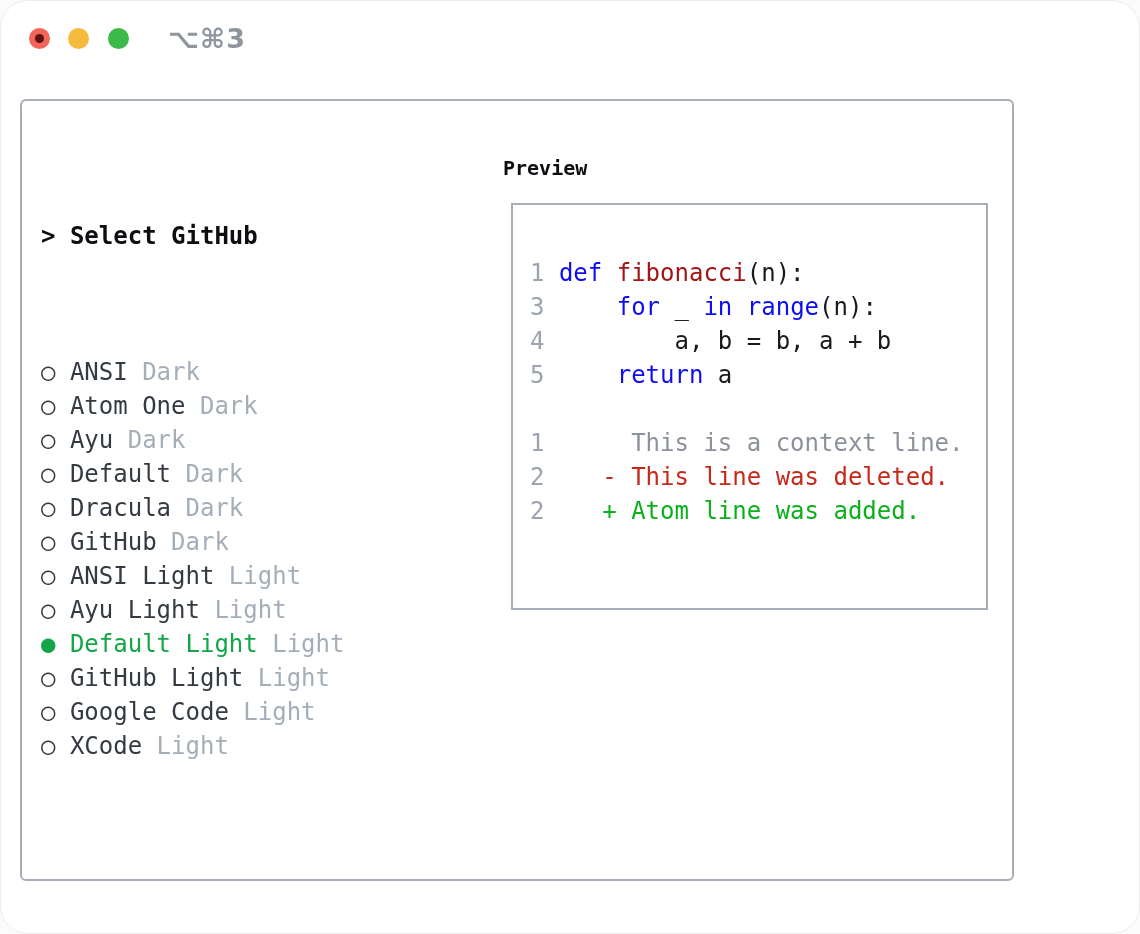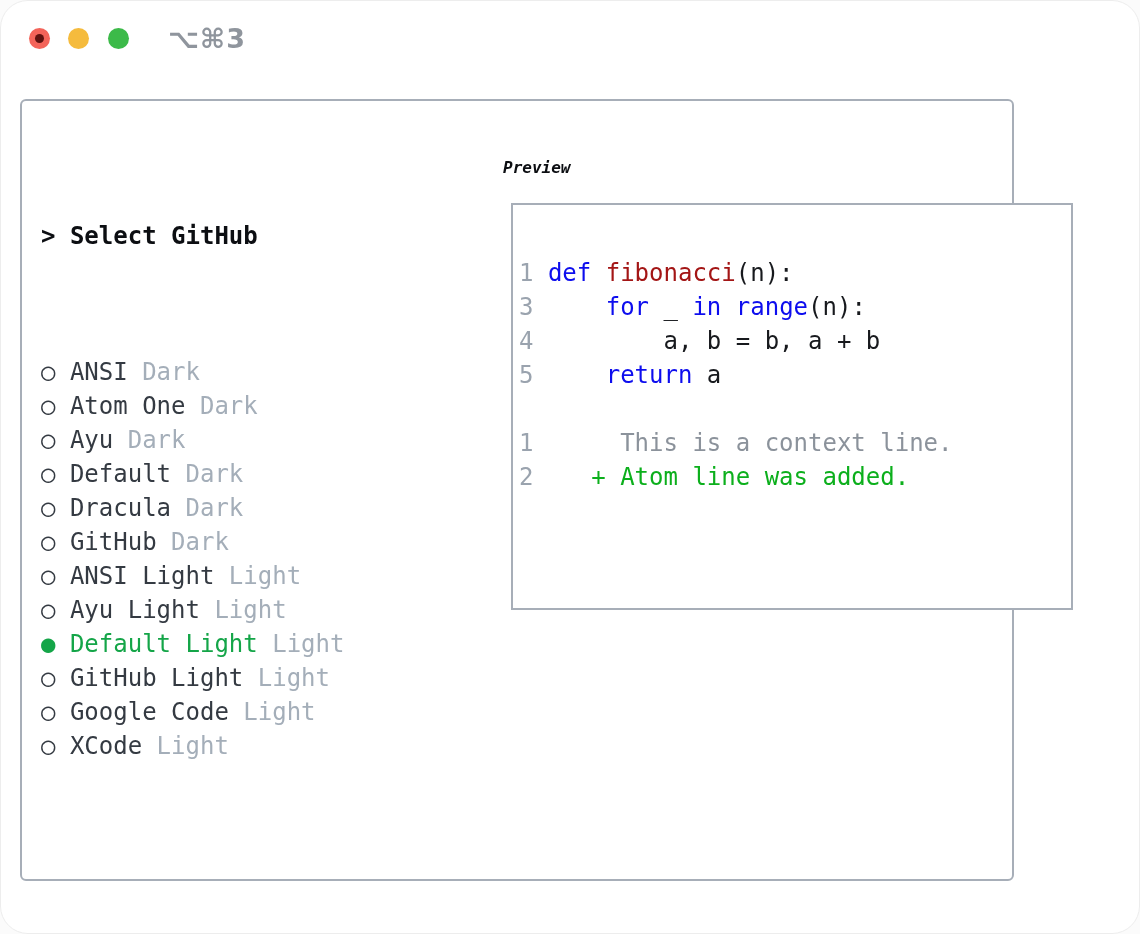--- a/index.html
+++ b/index.html
@@ -39,27 +39,27 @@
   }
   .row{white-space:pre;}
   .hdr{font-weight:bold;color:var(--heading-black);}
   .hdr .prefix{font-weight:bold;}
   .bullet{color:var(--text-dark);}
   .row.selected, .row.selected .bullet{color:var(--accent-green);text-align:center;}
   .tag{color:var(--muted-gray);}
   .blank{height:34px;}
   
   .preview-title{
-    position:absolute;left:481px;top:50px;font-size:16px;line-height:34px;
-    font-weight:bold;color:var(--heading-black);font-style:italic;
+    position:absolute;left:481px;top:50px;font-size:20px;line-height:34px;
+    font-weight:bold;color:var(--heading-black);
   }
   .preview-box{
-    position:absolute;left:489px;top:102px;width:562px;height:407px;
+    position:absolute;left:489px;top:102px;width:477px;height:407px;
     border:2px solid var(--border-gray);background:#fff;
-    padding:51px 0 0 6px;overflow:hidden;
+    padding:51px 0 0 17px;overflow:hidden;
   }
   .code-line{font-size:24px;line-height:34px;white-space:pre;height:34px;color:#17191d;}
   .code-line .num{color:var(--line-number-gray);}
   .code-line .kw{color:var(--keyword-blue);}
   .code-line .fn{color:var(--function-red);}
   .code-line .pln{color:#17191d;}
   .code-line .ctx{color:var(--context-gray);}
   .code-line .del{color:var(--deleted-red);}
   .code-line .add{color:var(--added-green);}
 </style>
@@ -92,18 +92,19 @@
     <div class="preview-title">Preview</div>
 
     <div class="preview-box">
       <div id="code-lines">
           <div class="code-line"><span class="num">1 </span><span class="kw">def </span><span class="fn">fibonacci</span><span class="pln">(n):</span></div>
           <div class="code-line"><span class="num">3 </span><span class="pln">    </span><span class="kw">for</span><span class="pln"> _ </span><span class="kw">in</span><span class="pln"> </span><span class="kw">range</span><span class="pln">(n):</span></div>
           <div class="code-line"><span class="num">4 </span><span class="pln">        a, b = b, a + b</span></div>
           <div class="code-line"><span class="num">5 </span><span class="pln">    </span><span class="kw">return</span><span class="pln"> a</span></div>
           <div class="code-line">&nbsp;</div>
           <div class="code-line"><span class="num">1 </span><span class="ctx">     This is a context line.</span></div>
+          <div class="code-line"><span class="num">2 </span><span class="del">   - This line was deleted.</span></div>
           <div class="code-line"><span class="num">2 </span><span class="add">   + Atom line was added.</span></div>
         </div>
     </div>
 
   </div>
 </div>
 
 </body></html>

